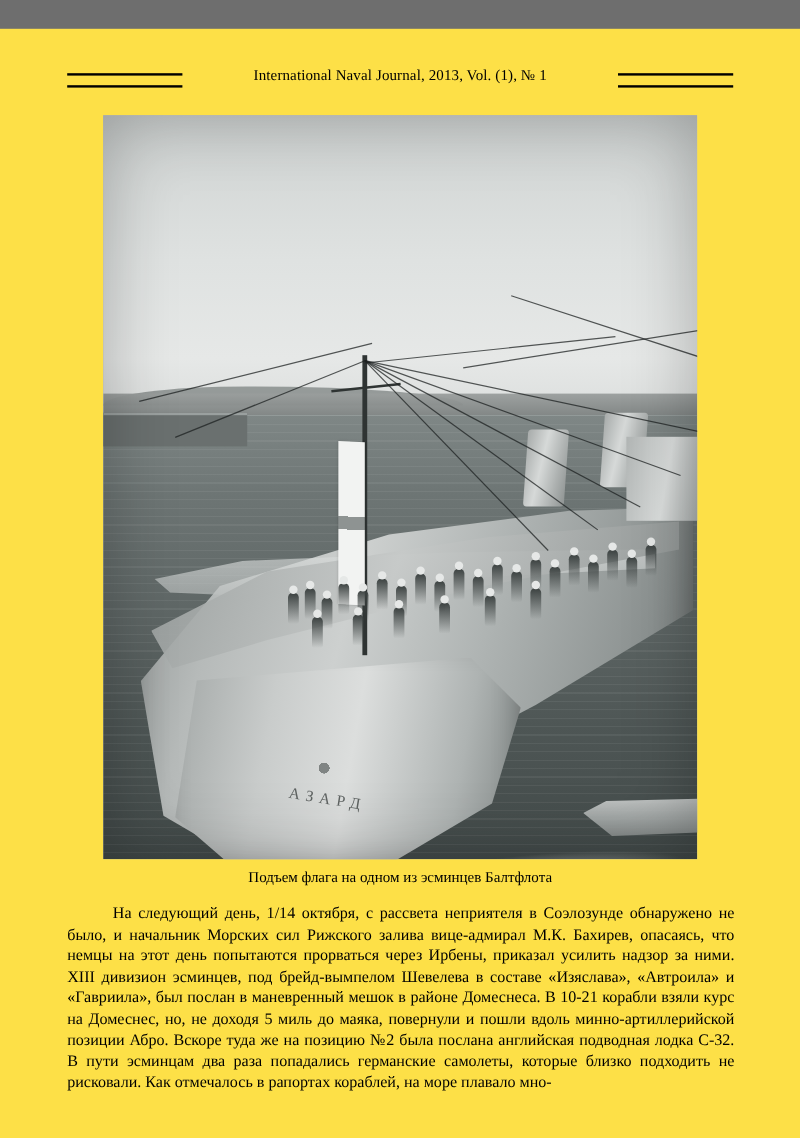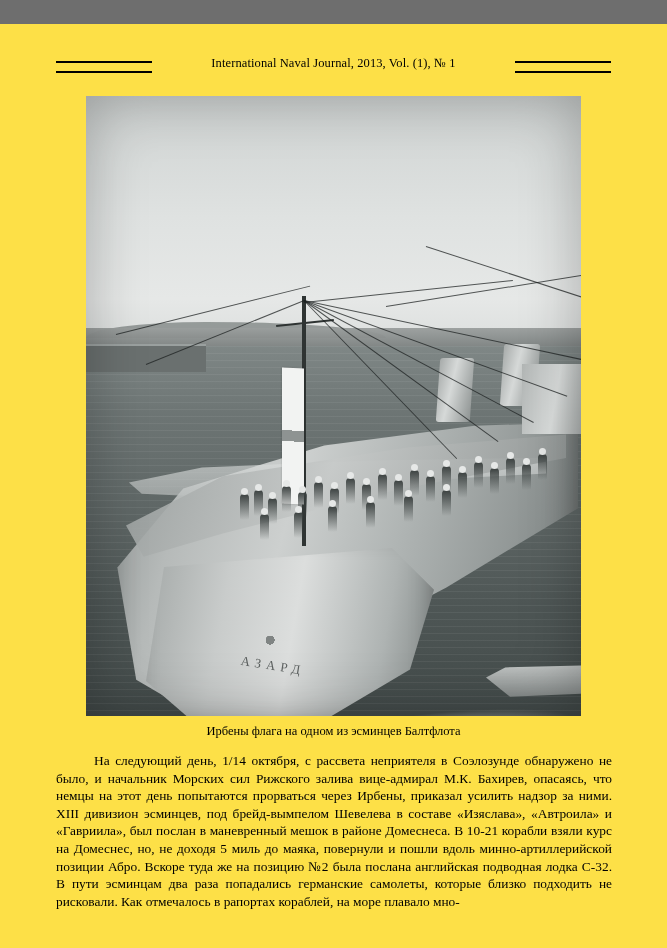--- a/index.html
+++ b/index.html
@@ -404,21 +404,21 @@
       <div class="rig" style="left:218px; top:206px; width:210px; transform: rotate(-6deg);"></div>
       <div class="rig" style="left:30px;  top:238px; width:200px; transform: rotate(-14deg);"></div>
       <div class="rig" style="left:60px;  top:268px; width:170px; transform: rotate(-22deg);"></div>
       <div class="rig" style="left:300px; top:210px; width:230px; transform: rotate(-9deg);"></div>
       <div class="rig" style="left:340px; top:150px; width:190px; transform: rotate(18deg);"></div>
 
       <div class="photo-vignette"></div>
     </div>
   </div>
 
-  <div class="caption">Ирбены флага на одном из эсминцев Балтфлота</div>
+  <div class="caption">Подъем флага на одном из эсминцев Балтфлота</div>
 
   <div class="body">
     <p>На следующий день, 1/14 октября, с рассвета неприятеля в Соэлозунде обнаружено не было, и начальник Морских сил Рижского залива вице-адмирал М.К. Бахирев, опасаясь, что немцы на этот день попытаются прорваться через Ирбены, приказал усилить надзор за ними. XIII дивизион эсминцев, под брейд-вымпелом Шевелева в составе «Изяслава», «Автроила» и «Гавриила», был послан в маневренный мешок в районе Домеснеса. В 10-21 корабли взяли курс на Домеснес, но, не доходя 5 миль до маяка, повернули и пошли вдоль минно-артиллерийской позиции Абро. Вскоре туда же на позицию №2 была послана английская подводная лодка С-32. В пути эсминцам два раза попадались германские самолеты, которые близко подходить не рисковали. Как отмечалось в рапортах кораблей, на море плавало мно-</p>
   </div>
 
 
 
 </div>
 
 </body></html>

